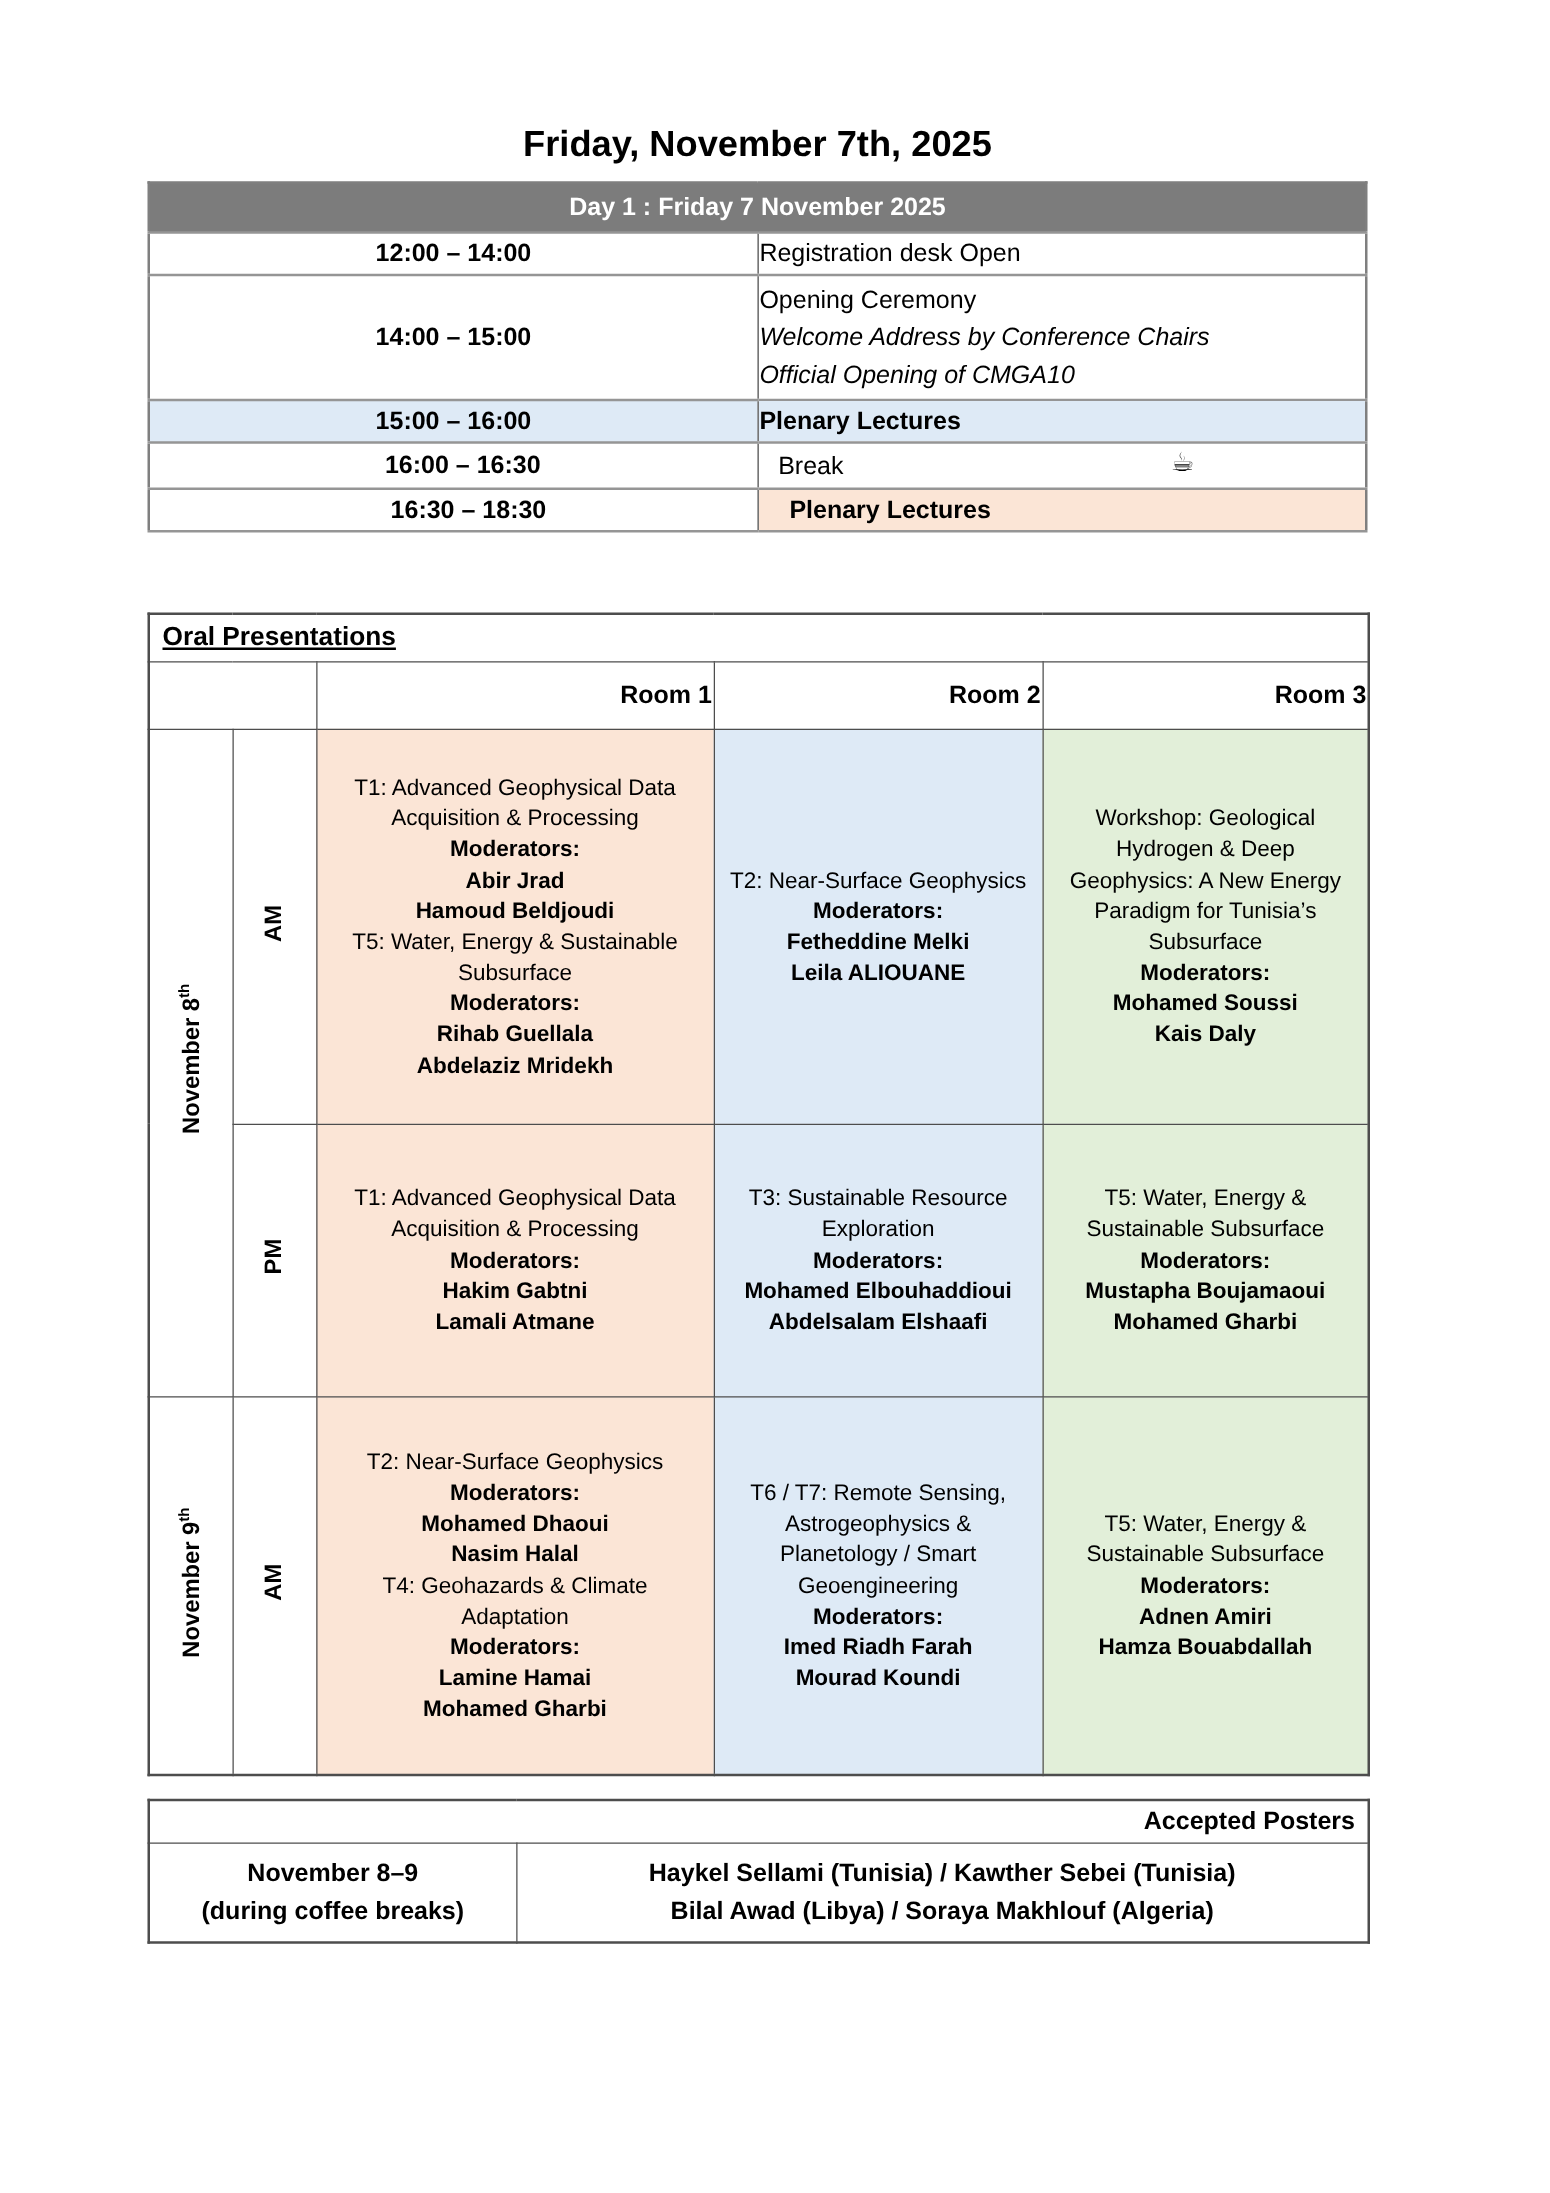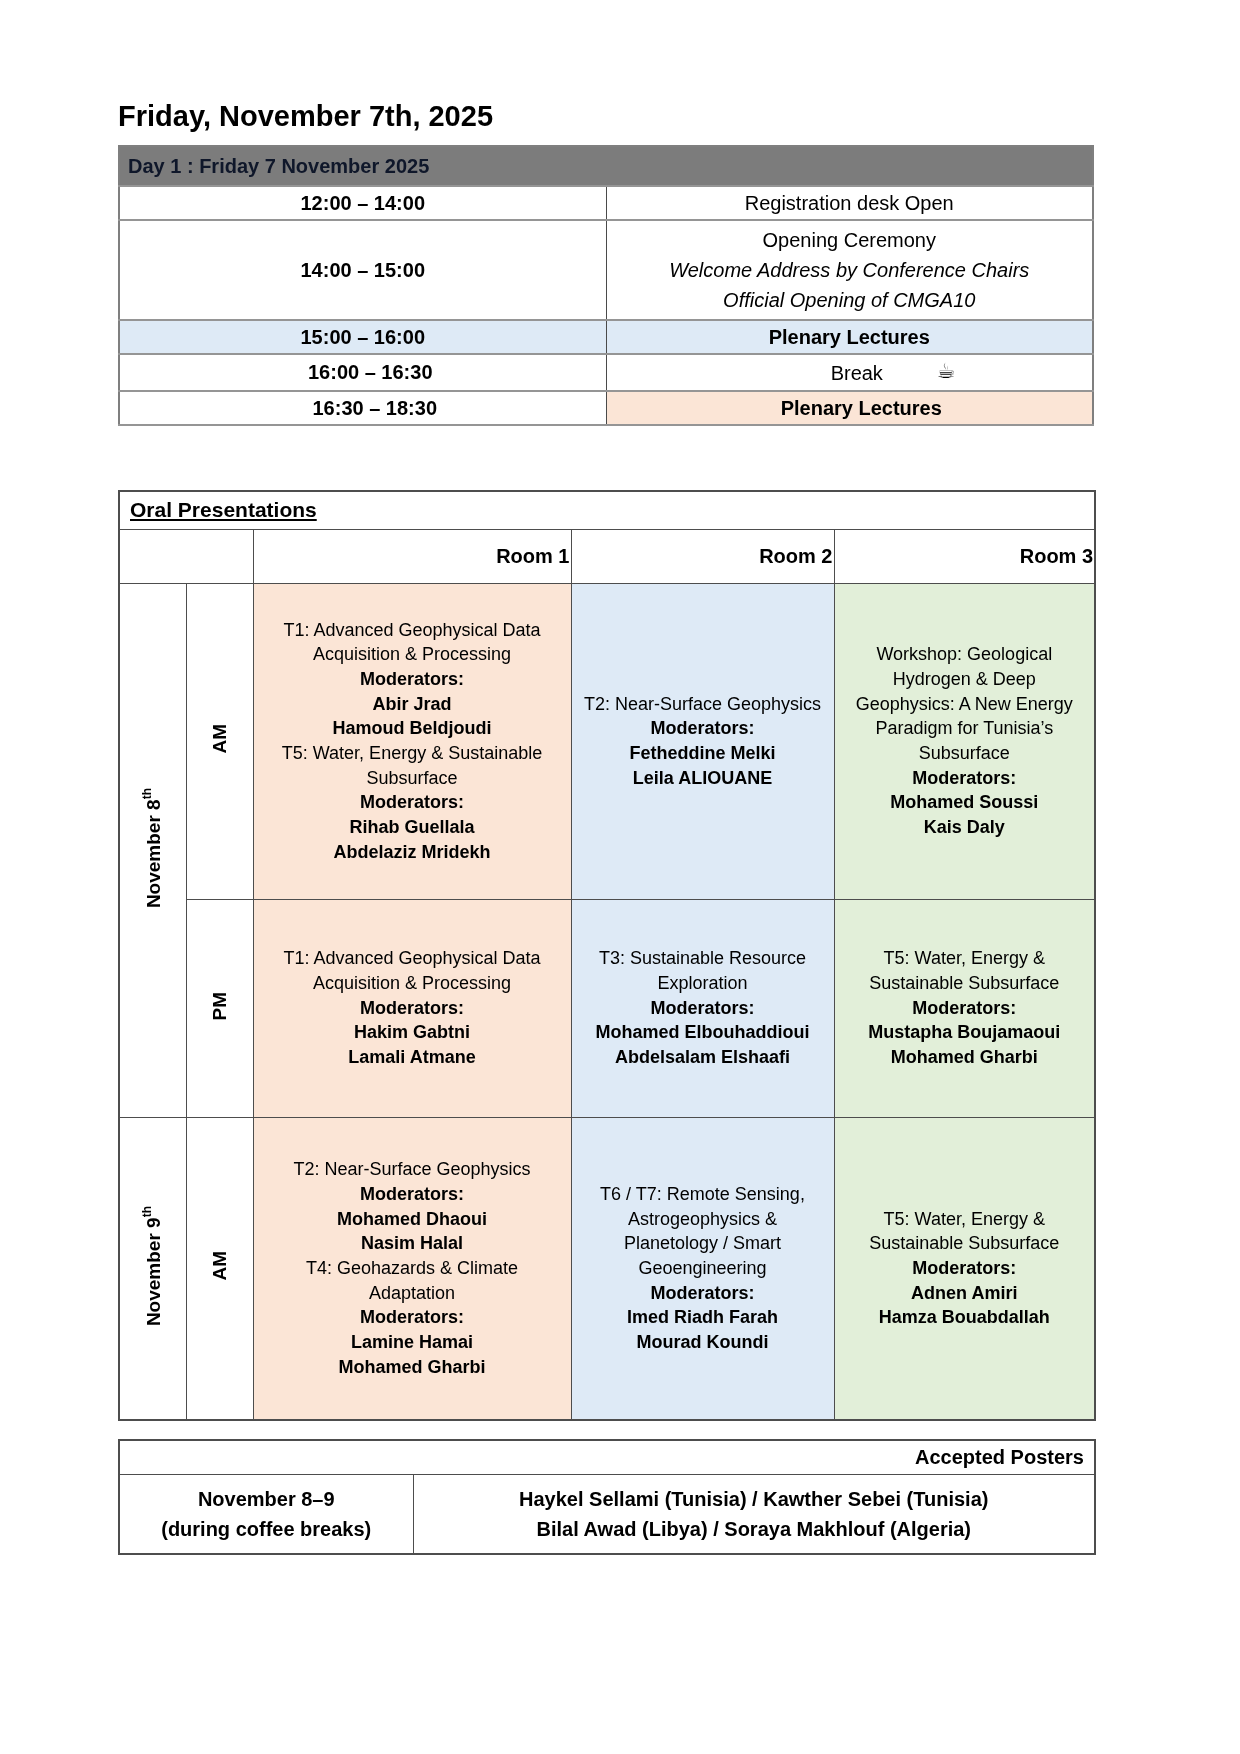--- a/index.html
+++ b/index.html
@@ -5,39 +5,39 @@
   html, body { margin: 0; padding: 0; background: #ffffff; }
   body {
     width: 1240px; height: 1754px;
     font-family: "Liberation Sans", "DejaVu Sans", sans-serif;
     color: #000;
     position: relative;
   }
   .page { box-sizing: border-box; padding: 100px 146px 0 118px; }
 
   h1.page-title {
-    font-size: 29px; font-weight: bold; margin: 0 0 12px 0; letter-spacing: 0;
+    font-size: 29px; font-weight: bold; margin: 0 0 12px 0; letter-spacing: 0; text-align: center;
   }
 
   table { border-collapse: collapse; table-layout: fixed; width: 976px; }
   td { box-sizing: border-box; }
 
   
   .day1 { border: 2px solid #7f7f7f; }
   .day1 td {
     border-top: 2px solid #959595; border-bottom: 2px solid #959595;
     border-left: 1px solid #4a4a4a; border-right: 1px solid #4a4a4a;
     font-size: 20px; vertical-align: middle;
   }
   .day1 .hdr td {
-    background: var(--gray); color: #0f172a; font-weight: bold;
-    border: none; height: 40px; padding: 2px 8px; text-align: left;
+    background: var(--gray); color: #ffffff; font-weight: bold;
+    border: none; height: 40px; padding: 2px 8px; text-align: center;
   }
   .day1 .time { width: 192px; font-weight: bold; text-align: center; }
-  .day1 .content { text-align: center; position: relative; }
+  .day1 .content { text-align: left; position: relative; }
   .r-reg   td { height: 33px; }
   .r-open  td { height: 100px; }
   .r-plen1 td { height: 33px; background: var(--blue); }
   .r-break td { height: 37px; padding-left: 16px; }
   .r-plen2 td { height: 33px; padding-left: 25px; }
   .r-plen2 .content { background: var(--peach); }
   .line { line-height: 1.5; }
   .line.b { font-weight: bold; }
   .line.i { font-style: italic; }
   .cup { position: absolute; left: 68%; top: 5px; font-size: 21px; line-height: 1; }

